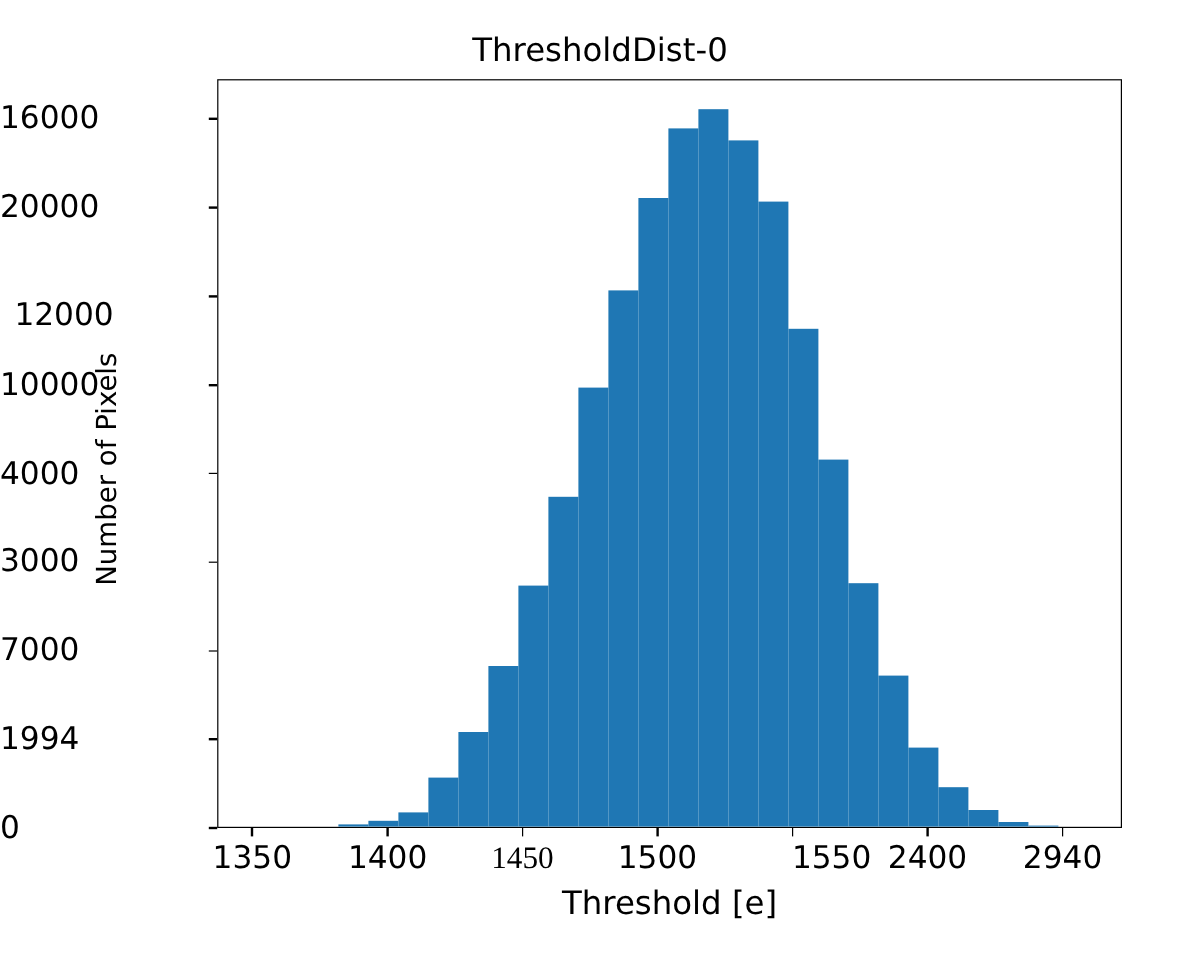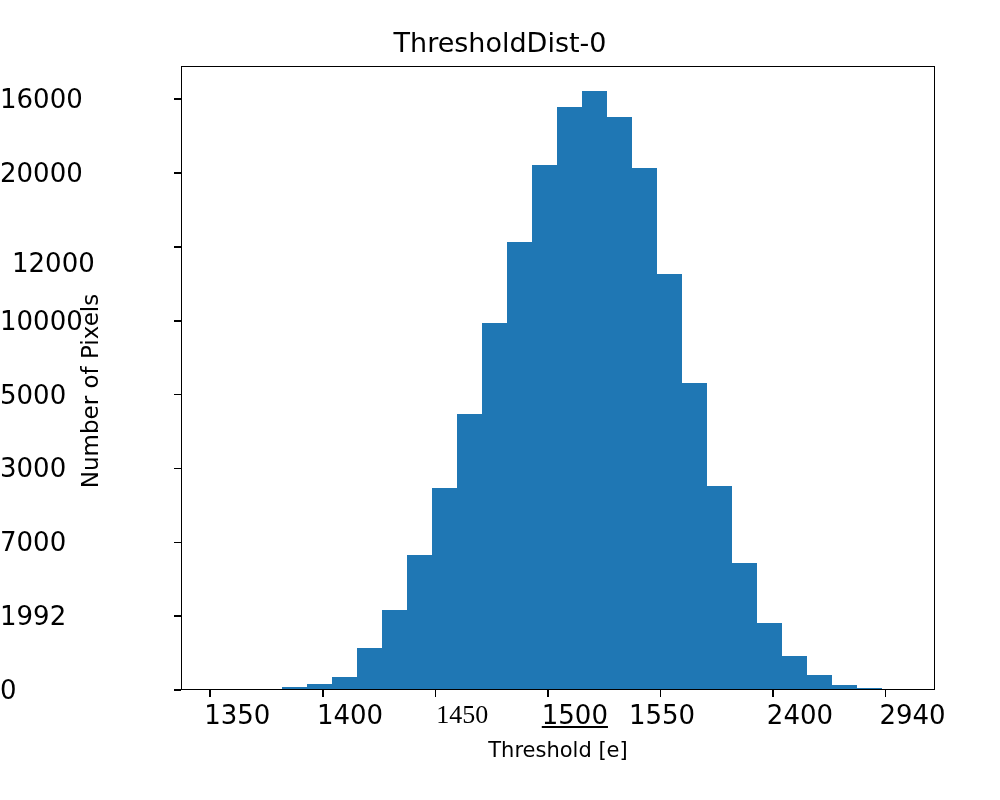--- a/index.html
+++ b/index.html
@@ -68,38 +68,37 @@
     left: 174px;
   }
   .ticklabel-x {
     position: absolute;
     top: 700px;
     font-size: 26px;
     color: #000000;
     text-align: right;
     transform: translateX(-50%);
     white-space: nowrap;
-    margin-left: 27px;
   }
   .ticklabel-y {
     position: absolute;
     right: 0;
     font-size: 26px;
     color: #000000;
     text-align: left;
     transform: translateY(-50%);
     white-space: nowrap;
   }
   #xlabel {
     position: absolute;
     left: 181px;
     top: 738px;
     width: 754px;
     text-align: center;
-    font-size: 21px;
+    font-size: 27px;
     color: #000000;
   }
   #ylabel {
     position: absolute;
     left: -100px;
     top: 378px;
     width: 300px;
     text-align: center;
     font-size: 23px;
     color: #000000;
@@ -157,39 +156,39 @@
   </div>
 
   <div id="xticks-holder">
       <div class="tick-x" style="left: 209.46px;"></div>
       <div class="ticklabel-x" style="left: 210.26px;">1350</div>
       <div class="tick-x" style="left: 321.997px;"></div>
       <div class="ticklabel-x" style="left: 323px;">1400</div>
       <div class="tick-x" style="left: 434.534px;"></div>
       <div class="ticklabel-x" style="left: 435.334px; font-family: Liberation Serif, serif;">1450</div>
       <div class="tick-x" style="left: 547.072px;"></div>
-      <div class="ticklabel-x" style="left: 547.872px; text-decoration: underline;">1500</div>
+      <div class="ticklabel-x" style="left: 547.872px;">1500</div>
       <div class="tick-x" style="left: 659.609px;"></div>
-      <div class="ticklabel-x" style="left: 635px;">1550</div>
+      <div class="ticklabel-x" style="left: 693px;">1550</div>
       <div class="tick-x" style="left: 772.146px;"></div>
       <div class="ticklabel-x" style="left: 772.946px;">2400</div>
       <div class="tick-x" style="left: 884.684px;"></div>
       <div class="ticklabel-x" style="left: 885.484px;">2940</div>
     </div>
   <div id="yticks-holder">
       <div class="tick-y" style="top: 689.2px;"></div>
       <div class="ticklabel-y" style="top: 690px; width: 168px; left: 0px; right: auto;">0</div>
       <div class="tick-y" style="top: 615.354px;"></div>
-      <div class="ticklabel-y" style="top: 616.154px; width: 168px; left: 0px; right: auto;">1992</div>
+      <div class="ticklabel-y" style="top: 616.154px; width: 168px; left: 0px; right: auto;">1994</div>
       <div class="tick-y" style="top: 541.508px;"></div>
       <div class="ticklabel-y" style="top: 542.308px; width: 168px; left: 0px; right: auto;">7000</div>
       <div class="tick-y" style="top: 467.662px;"></div>
       <div class="ticklabel-y" style="top: 468.462px; width: 168px; left: 0px; right: auto;">3000</div>
       <div class="tick-y" style="top: 393.815px;"></div>
-      <div class="ticklabel-y" style="top: 394.615px; width: 168px; left: 0px; right: auto;">5000</div>
+      <div class="ticklabel-y" style="top: 394.615px; width: 168px; left: 0px; right: auto;">4000</div>
       <div class="tick-y" style="top: 319.969px;"></div>
       <div class="ticklabel-y" style="top: 320.769px; width: 168px; left: 0px; right: auto;">10000</div>
       <div class="tick-y" style="top: 246.123px;"></div>
       <div class="ticklabel-y" style="top: 246.923px; width: 168px; left: 12px; right: auto; margin-top: 16px;">12000</div>
       <div class="tick-y" style="top: 172.277px;"></div>
       <div class="ticklabel-y" style="top: 173.077px; width: 168px; left: 0px; right: auto;">20000</div>
       <div class="tick-y" style="top: 98.4308px;"></div>
       <div class="ticklabel-y" style="top: 99.2308px; width: 168px; left: 0px; right: auto;">16000</div>
     </div>
 

